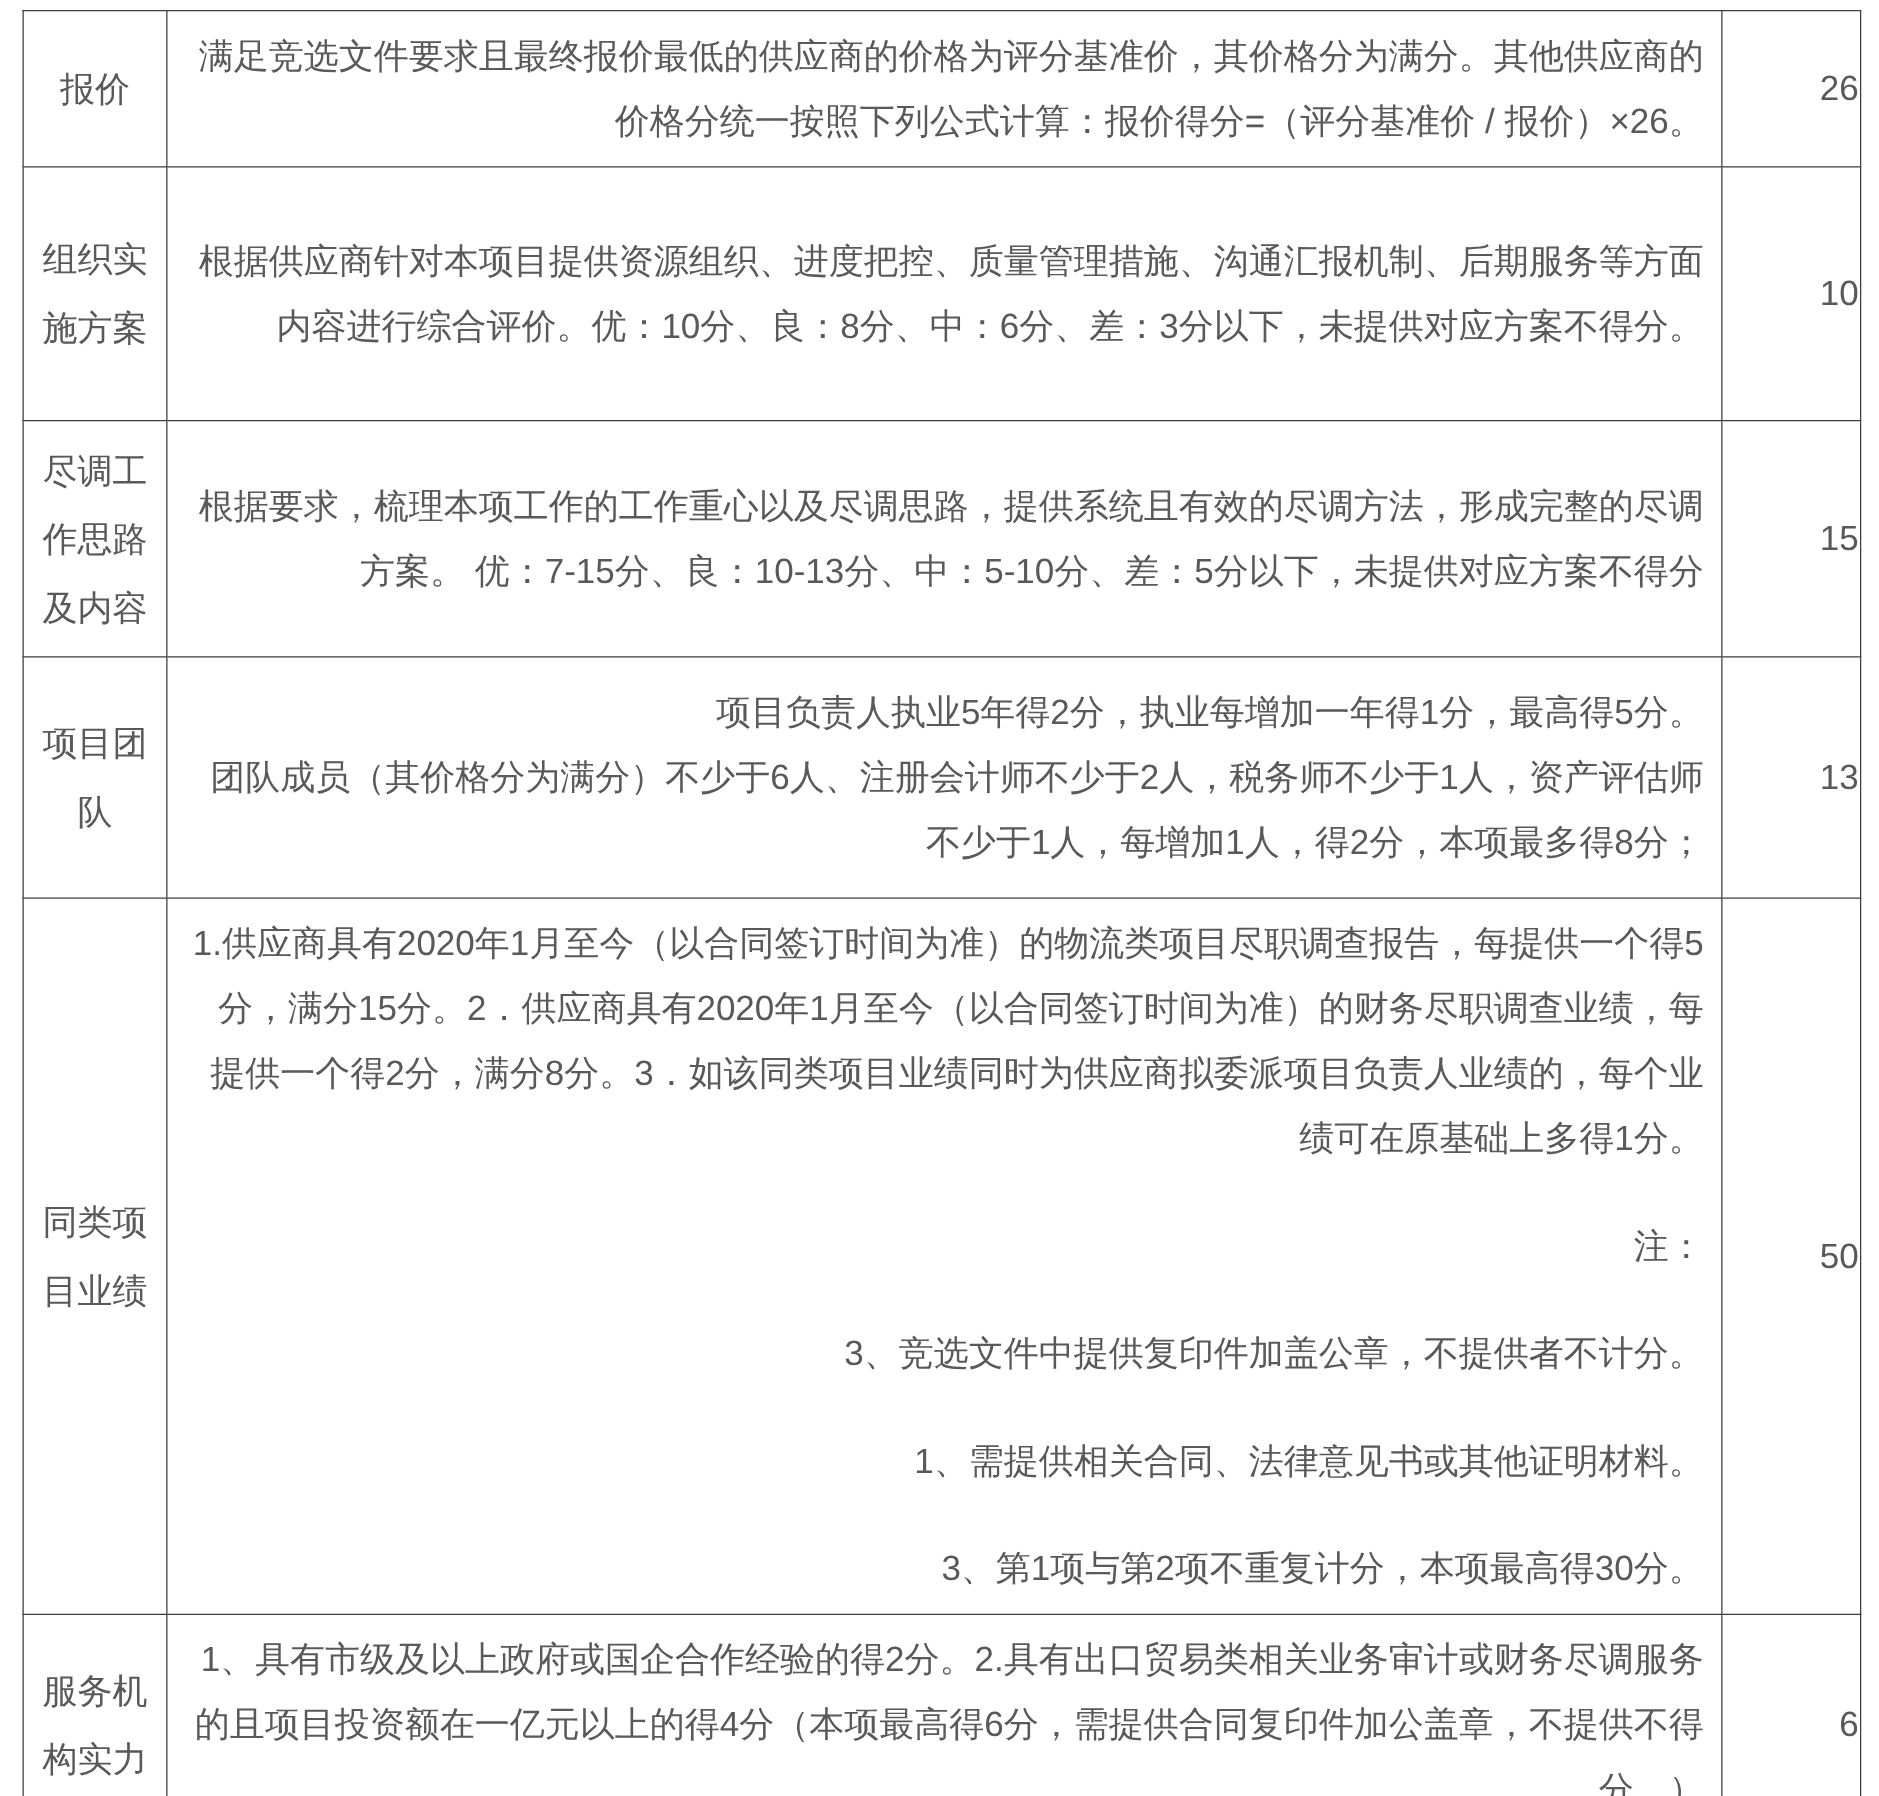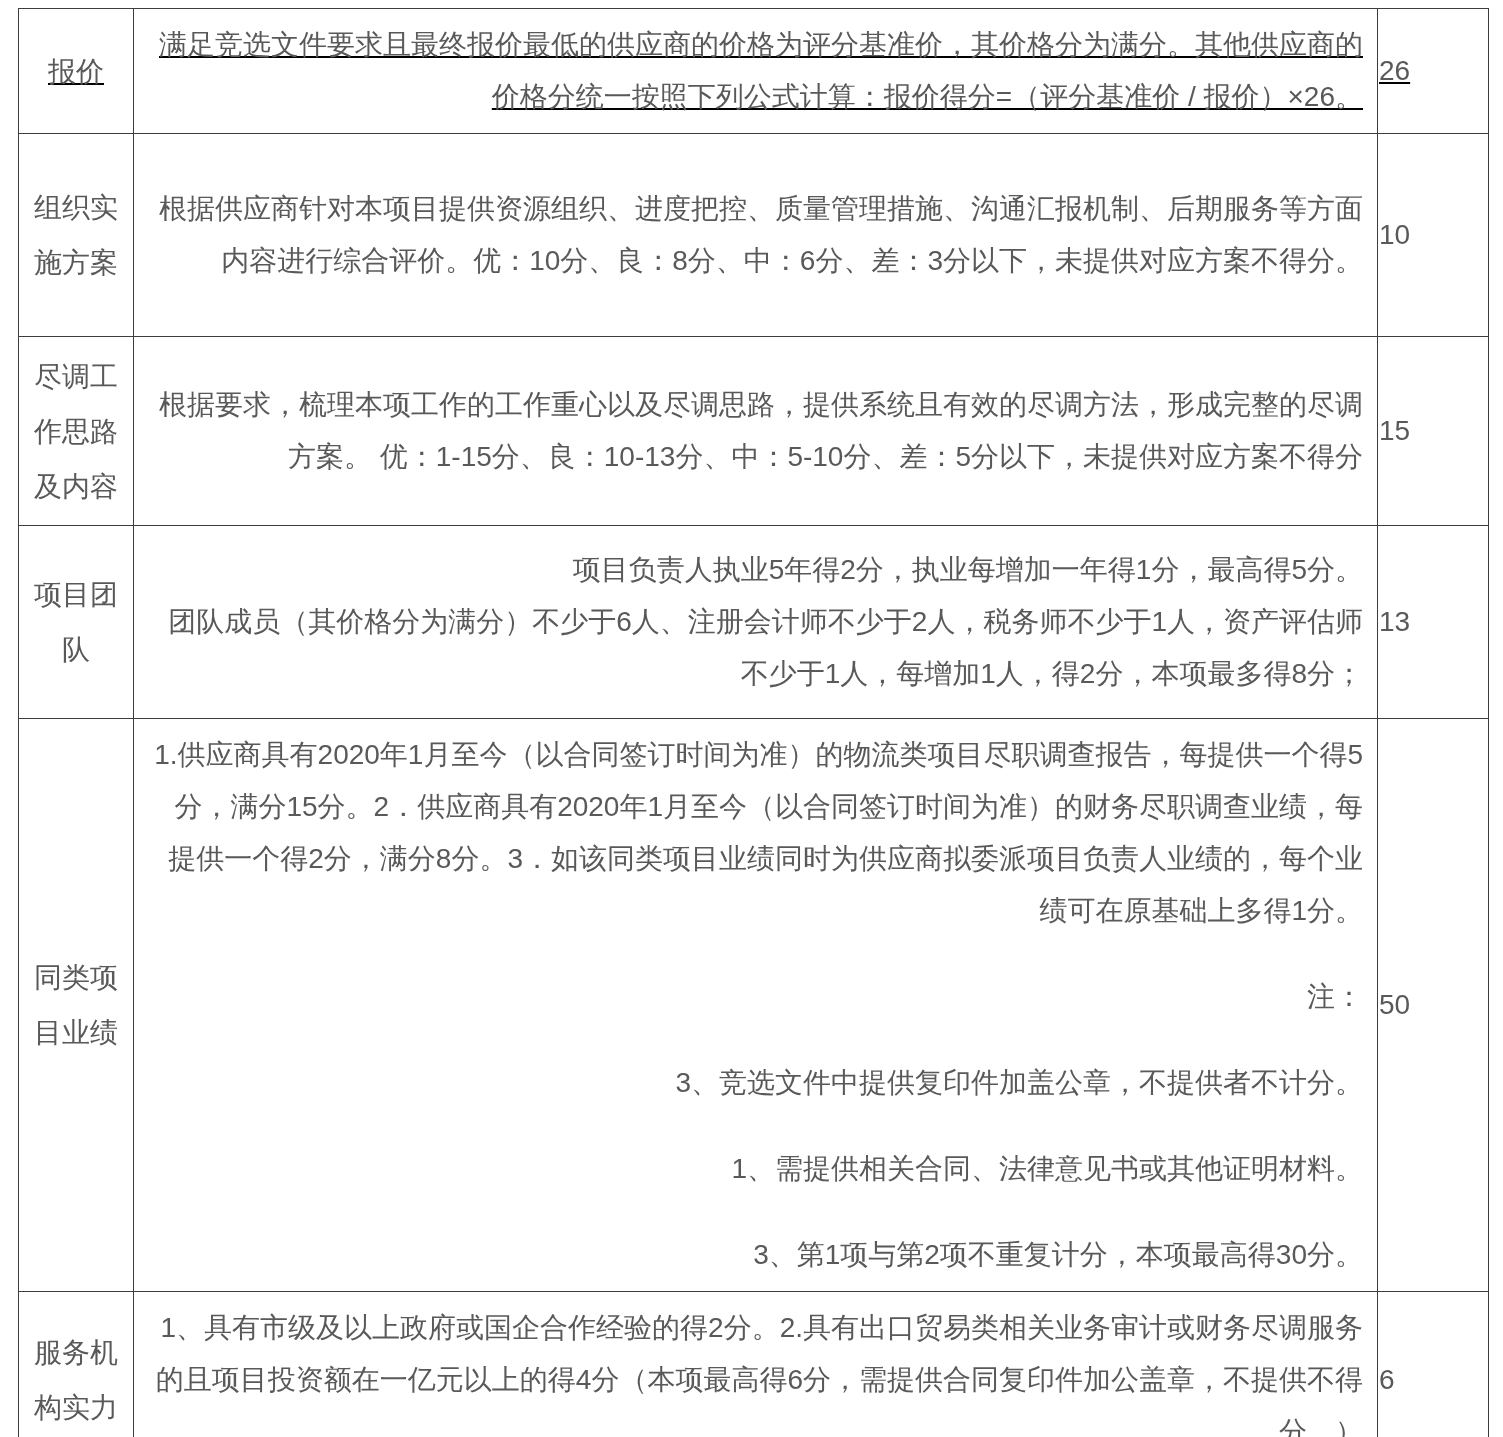--- a/index.html
+++ b/index.html
@@ -25,21 +25,21 @@
     border: 1px solid #3d3d3d;
     color: #595959;
     font-weight: normal;
     vertical-align: middle;
     font-size: 28px;
     box-sizing: border-box;
     overflow: hidden;
   }
   
   tr.row-header  { height: 105px; }
-  tr.row-1 { height: 109px; text-decoration: underline; }
+  tr.row-1 { height: 109px; }
   tr.row-2 { height: 203px; }
   tr.row-3 { height: 189px; }
   tr.row-4 { height: 193px; }
   tr.row-5 { height: 503px; }
   tr.row-6 { height: 155px; }
   
   .col-factor  { width: 115px; }
   .col-content { width: 1244px; }
   .col-weight  { width: 111px; }
 
@@ -64,21 +64,21 @@
     line-height: 52px;
   }
   .content p + p { margin-top: 34px; }
   .content.tight p + p { margin-top: 0; }
   th.content-h {
     text-align: left;
     padding: 10px 14px;
     line-height: 52px;
   }
   td.weight {
-    text-align: left;
+    text-align: right;
     line-height: 52px;
   }
   th.weight-h {
     text-align: left;
     padding-left: 13px;
     line-height: 55px;
     white-space: pre-line;
   }
 </style>
 </head>
@@ -104,21 +104,21 @@
       <td class="factor">组织实施方案</td>
       <td class="content">
         <p>根据供应商针对本项目提供资源组织、进度把控、质量管理措施、沟通汇报机制、后期服务等方面内容进行综合评价。优：10分、良：8分、中：6分、差：3分以下，未提供对应方案不得分。</p>
       </td>
       <td class="weight">10</td>
     </tr>
 
     <tr class="row-3">
       <td class="factor">尽调工作思路及内容</td>
       <td class="content">
-        <p>根据要求，梳理本项工作的工作重心以及尽调思路，提供系统且有效的尽调方法，形成完整的尽调方案。 优：1-15分、良：10-13分、中：5-10分、差：5分以下，未提供对应方案不得分</p>
+        <p>根据要求，梳理本项工作的工作重心以及尽调思路，提供系统且有效的尽调方法，形成完整的尽调方案。 优：7-15分、良：10-13分、中：5-10分、差：5分以下，未提供对应方案不得分</p>
       </td>
       <td class="weight">15</td>
     </tr>
 
     <tr class="row-4">
       <td class="factor">项目团队</td>
       <td class="content tight">
         <p>项目负责人执业5年得2分，执业每增加一年得1分，最高得5分。</p>
         <p>团队成员（其价格分为满分）不少于6人、注册会计师不少于2人，税务师不少于1人，资产评估师不少于1人，每增加1人，得2分，本项最多得8分；</p>
       </td>

